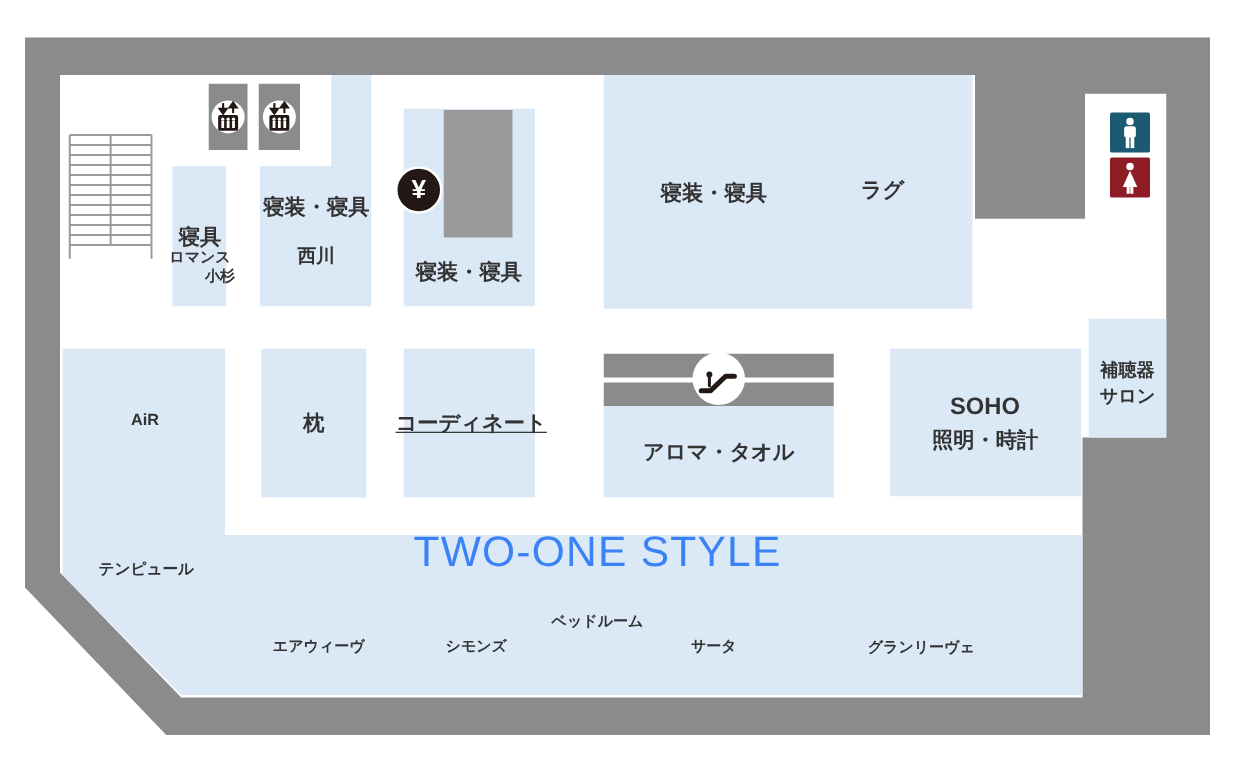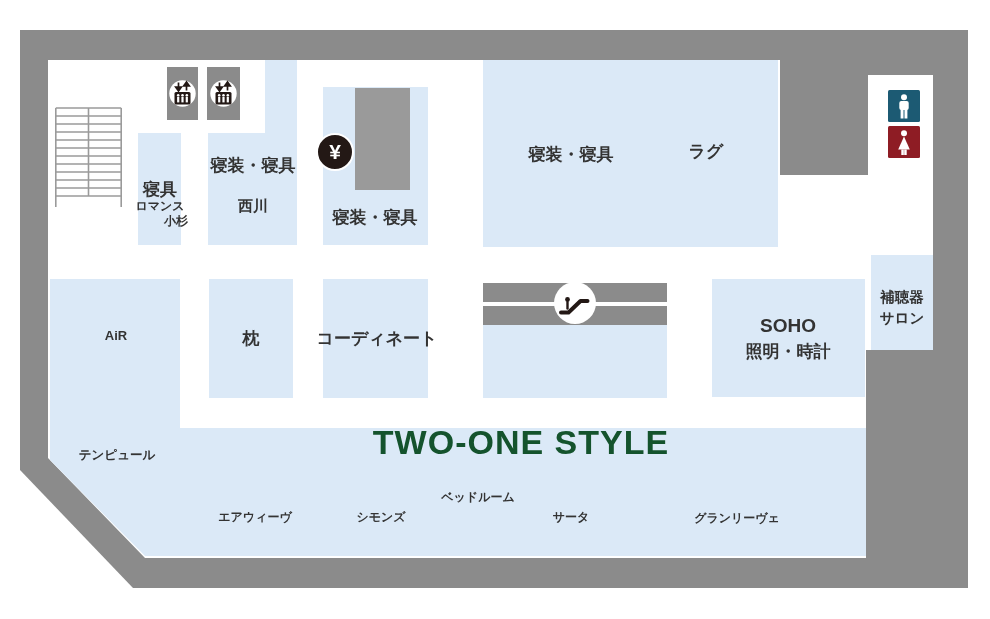--- a/index.html
+++ b/index.html
@@ -12,21 +12,21 @@
   .lbl{
     position:absolute;transform:translate(-50%,-50%);
     font-weight:bold;color:#333;white-space:nowrap;text-align:center;line-height:1.25;
   }
   .pillar{position:absolute;background:#9a9a9a;}
   .yen-badge{
     position:absolute;width:34px;height:34px;border-radius:50%;
     background:#231815;border:2px solid #fff;color:#fff;
     font-size:21px;font-weight:bold;line-height:34px;text-align:center;
   }
-  .big-title{font-weight:bold;font-size:34px;letter-spacing:1px;color:#14532d;margin-left:43px;}
+  .big-title{font-weight:normal;font-size:34px;letter-spacing:1px;color:#3b82f6;}
 </style>
 </head>
 <body>
 
 <div id="canvas">
 
   <svg id="walls-svg" width="990" height="619" viewBox="0 0 990 619">
 
     <polygon points="20,30 968,30 968,588 133,588 20,470" fill="#8b8b8b"></polygon>
 
@@ -142,21 +142,22 @@
 
   <div class="lbl" style="left:375px;top:218px;font-size:17px;">寝装・寝具</div>
 
   <div class="lbl" style="left:571px;top:155px;font-size:17px;">寝装・寝具</div>
   <div class="lbl" style="left:706px;top:152px;font-size:17px;">ラグ</div>
 
   <div class="lbl" style="left:116px;top:336px;font-size:13px;">AiR</div>
   <div class="lbl" style="left:117px;top:424px;font-size:12.5px;margin-top:32px;">テンピュール</div>
 
   <div class="lbl" style="left:251px;top:339px;font-size:17px;">枕</div>
-  <div class="lbl" style="left:377px;top:339px;font-size:17px;">コーディネート</div>
+  <div class="lbl" style="left:377px;top:339px;font-size:17px;text-decoration:underline;">コーディネート</div>
+  <div class="lbl" style="left:575px;top:362px;font-size:17px;">アロマ・タオル</div>
 
   <div class="lbl" style="left:788px;top:326px;font-size:19px;">SOHO</div>
   <div class="lbl" style="left:788px;top:352px;font-size:17px;">照明・時計</div>
 
   <div class="lbl" style="left:902px;top:297px;font-size:14.5px;">補聴器</div>
   <div class="lbl" style="left:902px;top:318px;font-size:14.5px;">サロン</div>
 
   <div class="lbl big-title" style="left:478px;top:442px;">TWO-ONE STYLE</div>
   <div class="lbl" style="left:478px;top:497px;font-size:12px;">ベッドルーム</div>
   <div class="lbl" style="left:255px;top:517px;font-size:12px;">エアウィーヴ</div>

